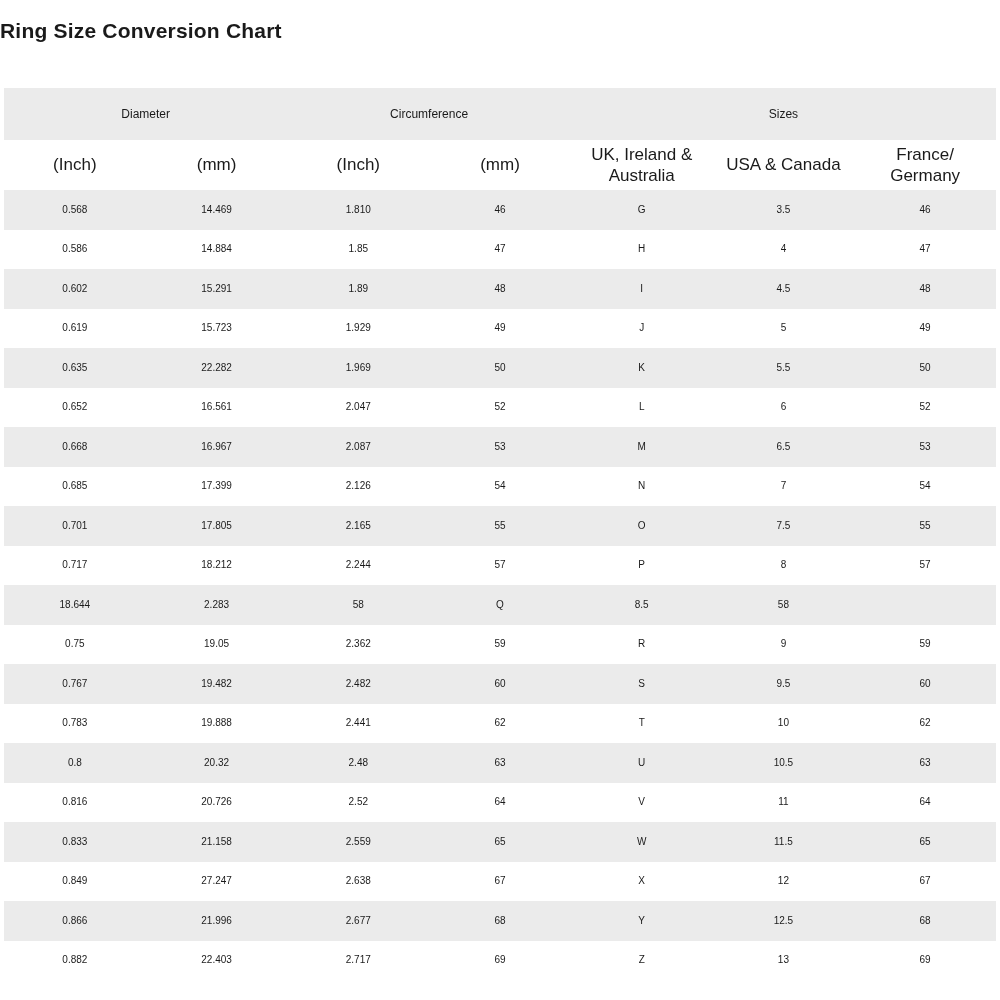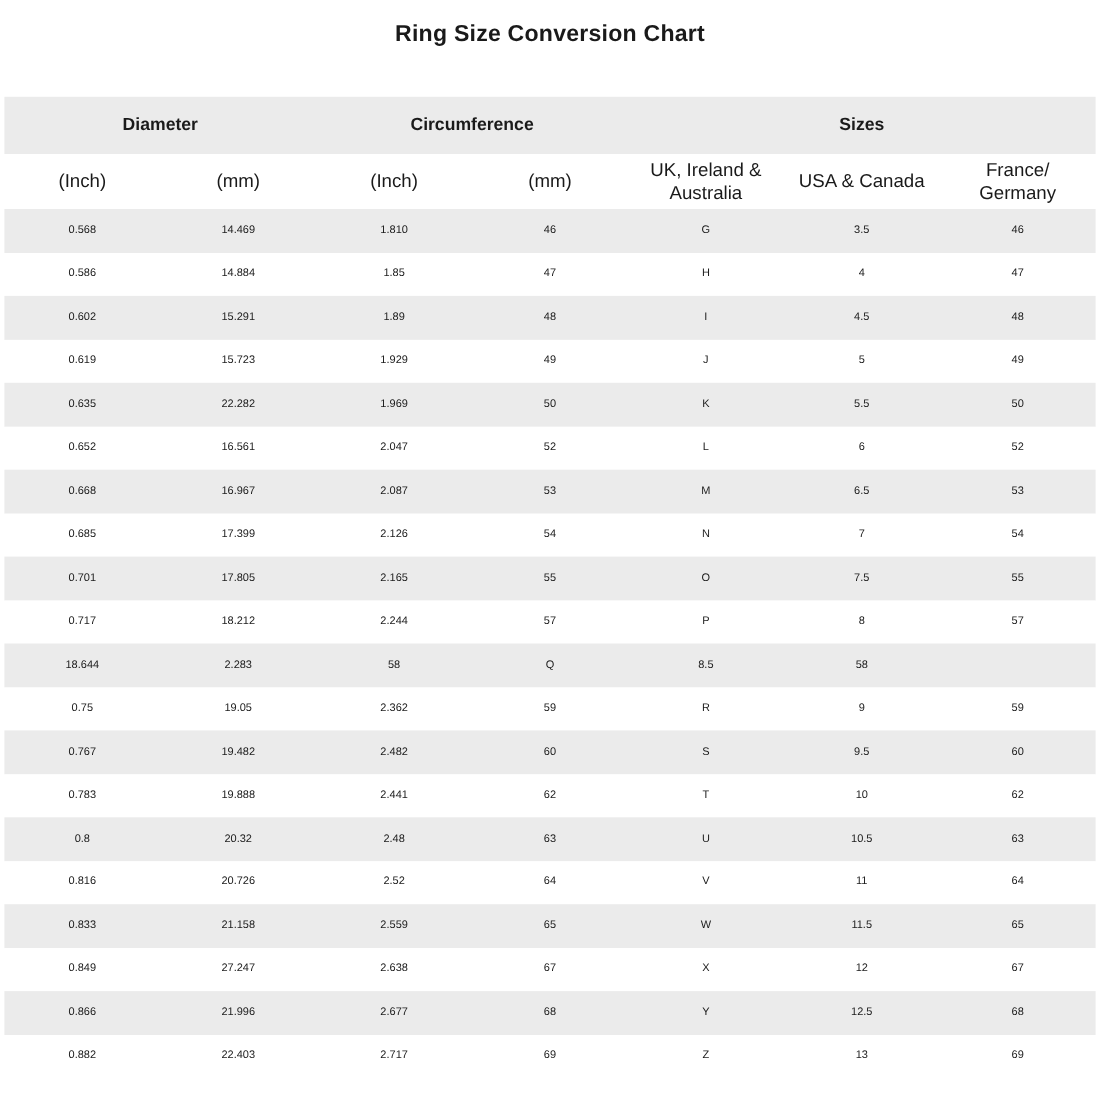--- a/index.html
+++ b/index.html
@@ -14,36 +14,35 @@
     font-family: "Liberation Sans", "DejaVu Sans", sans-serif;
     color: var(--text, #1a1a1a);
     overflow: hidden;
   }
   .title {
     height: 88px;
     margin: 0;
     padding-top: 19px;
     font-size: 21px;
     font-weight: 700;
-    text-align: center;
     letter-spacing: 0.2px;
   }
   .table {
     margin: 0 4px;
   }
   .row {
     display: grid;
     grid-template-columns: repeat(7, 1fr);
   }
   .group-row {
     grid-template-columns: 2fr 2fr 3fr;
     height: 52px;
     background: var(--stripe, #ebebeb);
-    font-weight: 700;
-    font-size: 16px;
+    font-weight: 400;
+    font-size: 12px;
   }
   .sub-row {
     height: 50px;
     font-size: 17px;
     background: var(--bg, #ffffff);
   }
   .data-row {
     height: 39.5px;
     font-size: 10px;
   }

